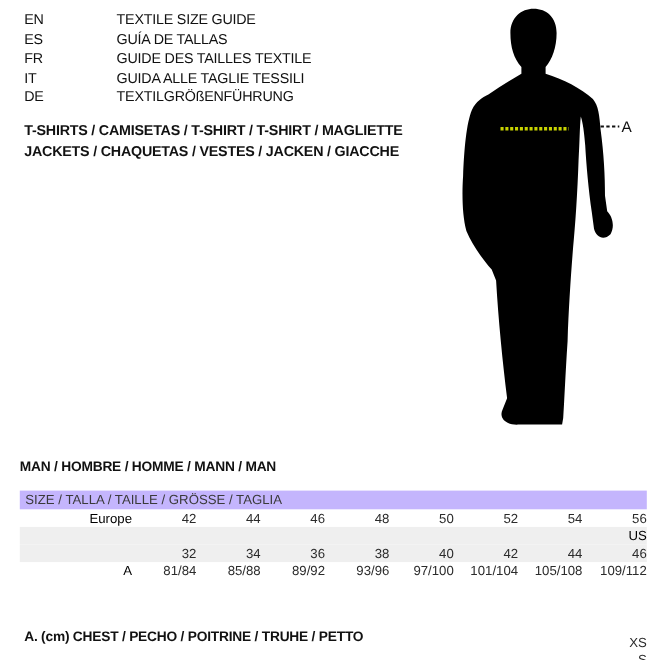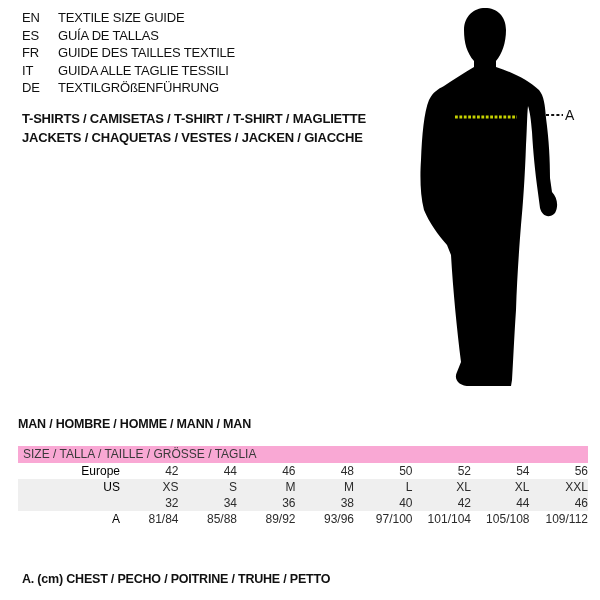--- a/index.html
+++ b/index.html
@@ -10,21 +10,21 @@
     color: #111;
     position: relative;
     overflow: hidden;
   }
   .canvas { position: absolute; inset: 0; width: 600px; height: 600px; }
 
   
   .lang-list { position: absolute; left: 22px; top: 9px; }
   .lang-row { display: flex; line-height: 17.5px; font-size: 13px; font-weight: normal; letter-spacing: -0.2px; }
   .lang-code { width: 36px; flex: 0 0 36px; }
-  .lang-text { white-space: nowrap; }
+  .lang-text { white-space: nowrap; margin-left: 48px; }
 
   
   .product-lines { position: absolute; left: 22px; top: 109px; }
   .product-line { font-size: 13px; font-weight: bold; line-height: 19px; letter-spacing: -0.2px; white-space: nowrap; }
 
   
   .figure-wrap { position: absolute; left: 400px; top: 0px; width: 180px; height: 400px; }
   .figure-wrap svg { display: block; width: 180px; height: 400px; }
   .measure-label {
     position: absolute; left: 565px; top: 107px;
@@ -124,35 +124,35 @@
                C64,16 74,8 85,8 Z" fill="#000000"></path>
       <line x1="55" y1="117" x2="117" y2="117" stroke-width="3.2" stroke-dasharray="2.8 1.6" stroke="#c6d200"></line>
       <line x1="146" y1="115" x2="163" y2="115" stroke-width="2" stroke-dasharray="3 2.2" stroke="#111111"></line>
     </svg>
   </div>
   <div class="measure-label">A</div>
 
   <div class="section-title">MAN / HOMBRE / HOMME / MANN / MAN</div>
 
   <div class="size-table">
-    <div class="t-header" style="background-color: #f9a8d4;">SIZE / TALLA / TAILLE / GRÖSSE / TAGLIA</div>
+    <div class="t-header" style="background-color: #c4b5fd;">SIZE / TALLA / TAILLE / GRÖSSE / TAGLIA</div>
 
     <div class="t-row">
       <span class="t-label">Europe</span>
       <span class="t-cell">42</span>
       <span class="t-cell">44</span>
       <span class="t-cell">46</span>
       <span class="t-cell">48</span>
       <span class="t-cell">50</span>
       <span class="t-cell">52</span>
       <span class="t-cell">54</span>
       <span class="t-cell">56</span>
     </div>
 
-    <div class="t-row" style="background-color: rgb(239, 239, 239);">
+    <div class="t-row" style="background-color: rgb(239, 239, 239); flex-direction: column;">
       <span class="t-label">US</span>
       <span class="t-cell">XS</span>
       <span class="t-cell">S</span>
       <span class="t-cell">M</span>
       <span class="t-cell">M</span>
       <span class="t-cell">L</span>
       <span class="t-cell">XL</span>
       <span class="t-cell">XL</span>
       <span class="t-cell">XXL</span>
     </div>

